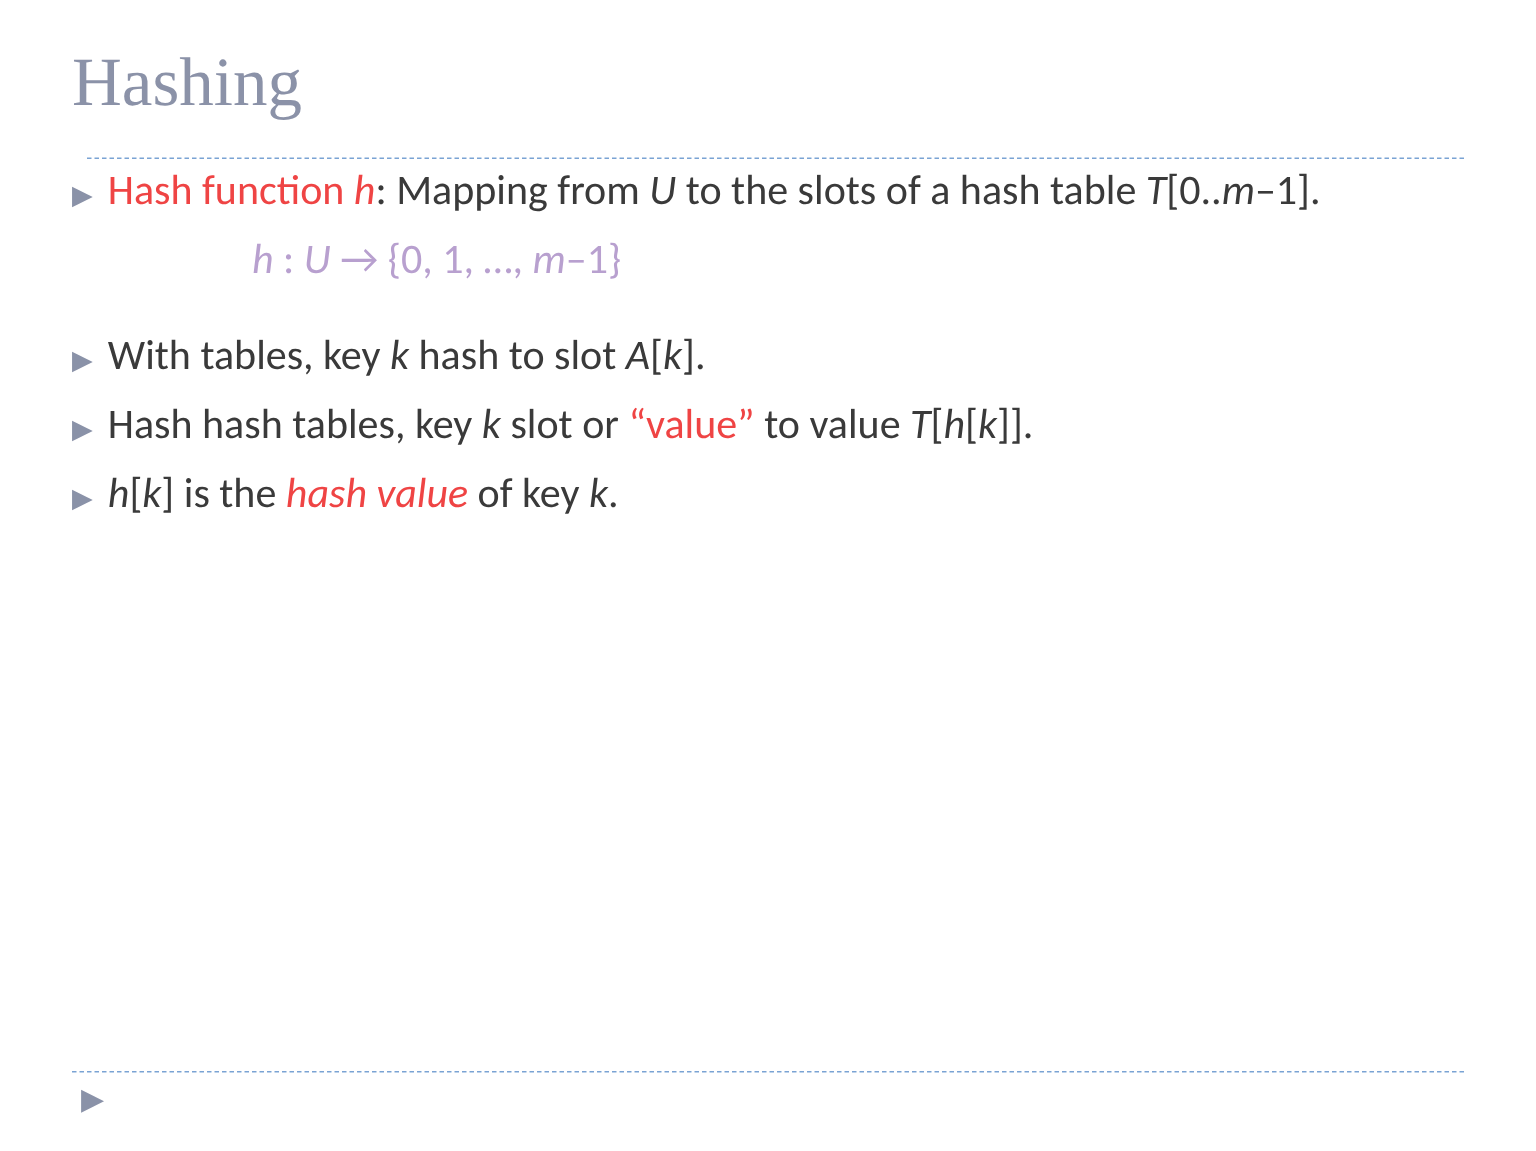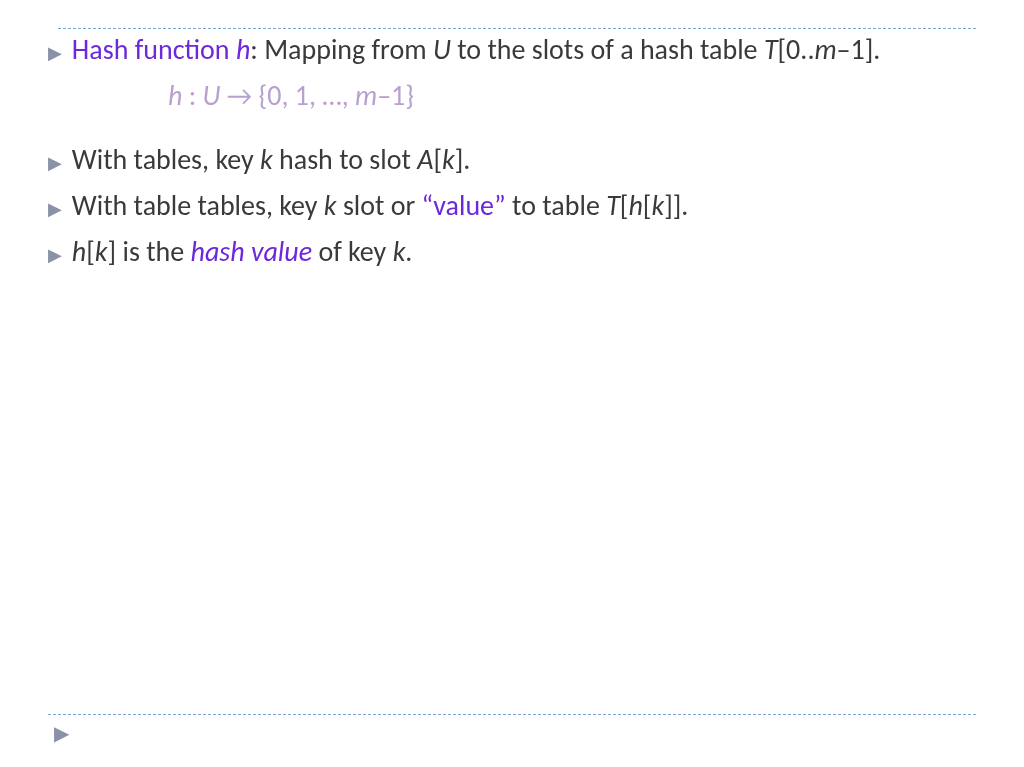--- a/index.html
+++ b/index.html
@@ -51,41 +51,42 @@
     flex: 1;
   }
   .sub {
     margin-left: 120px;
     color: #b8a0cf;
     font-style: italic;
     margin-bottom: 22px;
   }
   .sub .upright { font-style: normal; }
   .i { font-style: italic; }
-  .red { color: #6d28d9; }
+  .red { color: #ef4444; }
   .bottom-divider {
     position: absolute;
     left: 48px;
     right: 48px;
     bottom: 52px;
     border: none;
     border-top: 1px dashed #7aa3d4;
   }
   .bottom-tri {
     position: absolute;
     left: 54px;
     bottom: 22px;
     color: #8a92a8;
     font-size: 20px;
   }
 </style>
 </head>
 <body>
 
 <div class="slide">
+  <h1 class="title">Hashing</h1>
 
   <hr class="divider-top">
 
   <div class="content">
 
     <div class="bullet">
       <span class="tri">▶</span>
       <span class="btext">
         <span class="red">Hash function </span><span class="red i">h</span><span>: Mapping from </span><span class="i">U</span><span> to the slots of a hash table </span><span class="i">T</span><span>[0..</span><span class="i">m</span><span>–1].</span>
       </span>
@@ -98,21 +99,21 @@
     <div class="bullet">
       <span class="tri">▶</span>
       <span class="btext">
         <span>With tables, key </span><span class="i">k</span><span> hash to slot </span><span class="i">A</span><span>[</span><span class="i">k</span><span>].</span>
       </span>
     </div>
 
     <div class="bullet">
       <span class="tri">▶</span>
       <span class="btext">
-        <span>With table tables, key </span><span class="i">k</span><span> slot or </span><span class="red">“value”</span><span> to table </span><span class="i">T</span><span>[</span><span class="i">h</span><span>[</span><span class="i">k</span><span>]].</span>
+        <span>Hash hash tables, key </span><span class="i">k</span><span> slot or </span><span class="red">“value”</span><span> to value </span><span class="i">T</span><span>[</span><span class="i">h</span><span>[</span><span class="i">k</span><span>]].</span>
       </span>
     </div>
 
     <div class="bullet">
       <span class="tri">▶</span>
       <span class="btext">
         <span class="i">h</span><span>[</span><span class="i">k</span><span>] is the </span><span class="red i">hash value</span><span> of key </span><span class="i">k</span><span>.</span>
       </span>
     </div>
 

